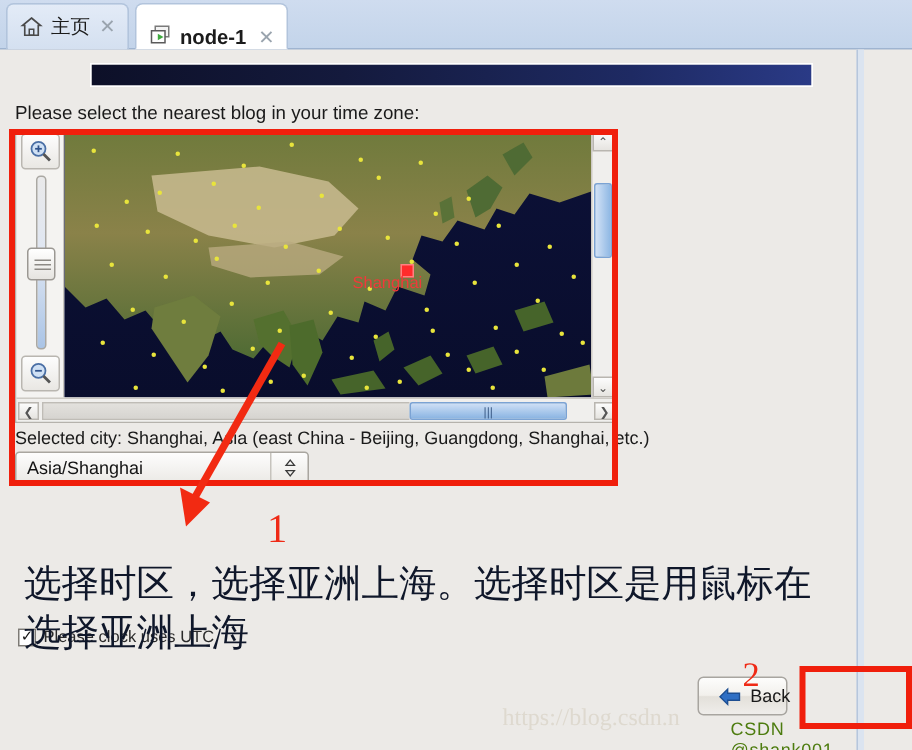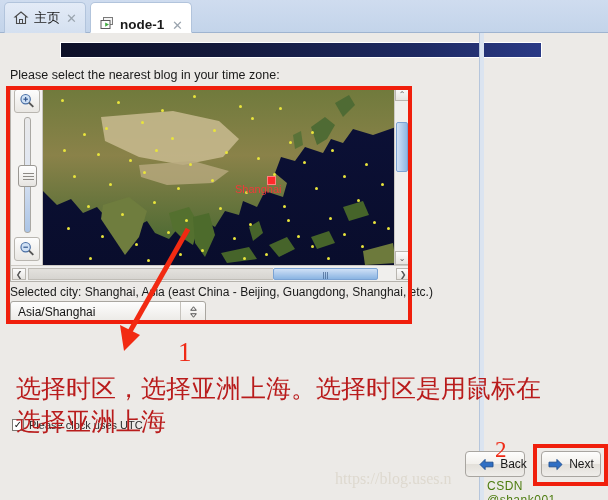--- a/index.html
+++ b/index.html
@@ -5,21 +5,21 @@
   html, body {
     margin: 0; padding: 0;
   }
   body {
     width: 608px; height: 500px;
     font-family: "Liberation Sans", sans-serif;
     background: #ECEAE7;
     overflow: hidden;
     position: relative;
   }
-  #root { position: relative; width: 484px; height: 500px; }
+  #root { position: relative; width: 576px; height: 500px; }
 
   
   .tabbar {
     position: absolute; left: 0; top: 0; width: 608px; height: 33px;
     background: linear-gradient(to bottom,#cfdcef 0%, #c3d4ea 100%);
     border-bottom: 1px solid #9fb4d0;
     box-sizing: border-box;
   }
   .tab {
     position: absolute; top: 2px; height: 31px;
@@ -195,21 +195,21 @@
   .redbox.map { left: 6px; top: 86px; width: 406px; height: 238px; }
   .redbox.nextbtn { left: 533px; top: 444px; width: 75px; height: 42px; }
   .annotnum {
     position: absolute; color: #ef2a16; font-size: 27px;
     font-family: "Liberation Serif", serif;
   }
   .annotnum.one { left: 178px; top: 337px; }
   .annotnum.two { left: 495px; top: 437px; font-size: 23px; }
   .cnote {
     position: absolute; left: 16px; top: 372px; width: 590px;
-    color: #b91c1c; font-size: 25px; line-height: 33px;
+    color: #0f172a; font-size: 25px; line-height: 33px;
     font-family: "DejaVu Sans", sans-serif; letter-spacing: 0px;
   }
   .arrowsvg { position: absolute; pointer-events: none; }
 
   .wm1 {
     position: absolute; left: 335px; top: 470px;
     color: #ded9cf; font-size: 16px; font-family: "Liberation Serif", serif;
   }
   .wm2 {
     position: absolute; left: 487px; top: 479px;
@@ -435,41 +435,33 @@
 
   <div class="btn back">
     <span class="arrow">
       <svg viewBox="0 0 16 14" width="15" height="13">
         <polygon points="1,7 6.5,1.5 6.5,4.5 15,4.5 15,9.5 6.5,9.5 6.5,12.5" fill="#2f6fc4" stroke="#1d4e91" stroke-width="1"></polygon>
       </svg>
     </span>
     <span>Back</span>
   </div>
 
-  <div class="btn next">
-    <span class="arrow">
-      <svg viewBox="0 0 16 14" width="15" height="13">
-        <polygon points="15,7 9.5,1.5 9.5,4.5 1,4.5 1,9.5 9.5,9.5 9.5,12.5" fill="#2f6fc4" stroke="#1d4e91" stroke-width="1"></polygon>
-      </svg>
-    </span>
-    <span>Next</span>
-  </div>
 
   <div class="redbox map"></div>
   <div class="redbox nextbtn"></div>
 
   <svg class="arrowsvg" style="left:0;top:225px;width:230px;height:140px;" viewBox="0 0 230 140">
     <line x1="188" y1="4" x2="128" y2="110" stroke="#f22a12" stroke-width="5"></line>
     <polygon points="124,126 120,100 140,110" fill="#f22a12"></polygon>
   </svg>
 
   <div class="annotnum one">1</div>
   <div class="annotnum two">2</div>
 
   <div class="cnote">
     <div>选择时区，选择亚洲上海。选择时区是用鼠标在</div>
     <div>选择亚洲上海</div>
   </div>
 
-  <div class="wm1">https://blog.uses.n</div>
+  <div class="wm1">https://blog.csdn.n</div>
   <div class="wm2">CSDN @shank001</div>
 
 </div>
 
 </body></html>

